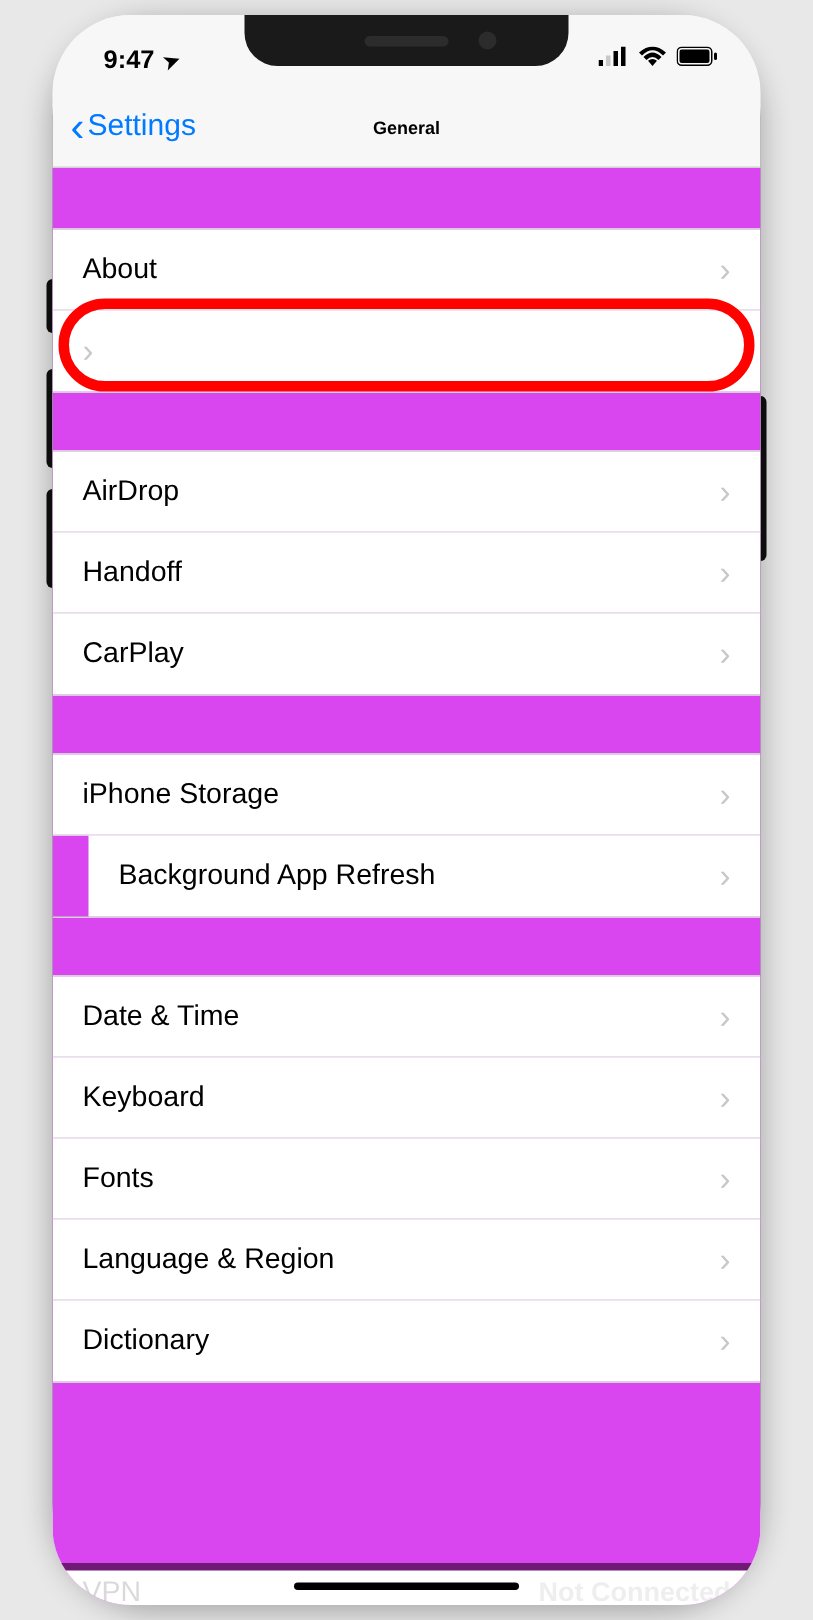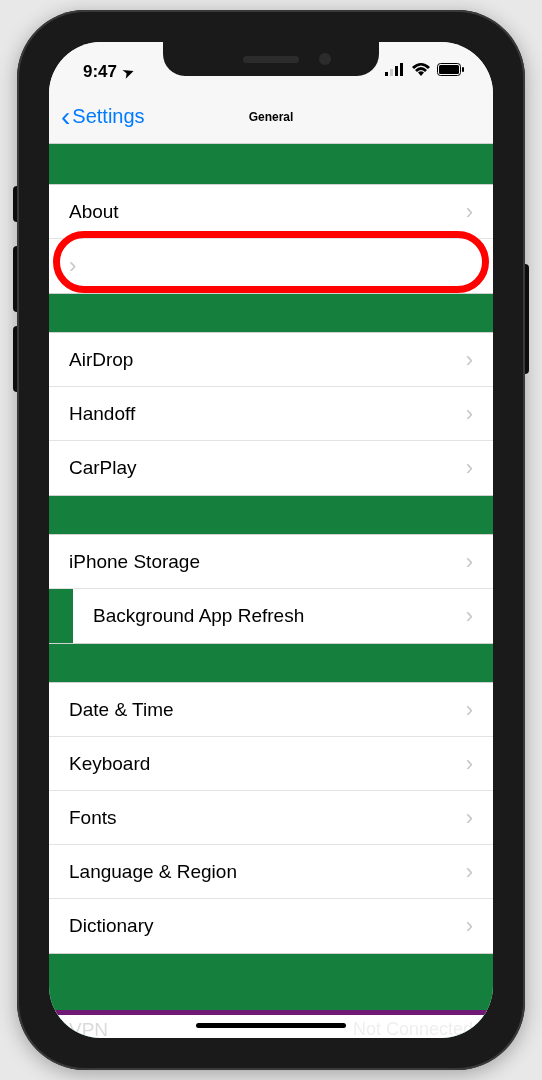--- a/index.html
+++ b/index.html
@@ -6,25 +6,25 @@
     body {
       width: 542px;
       height: 1080px;
       background: #e8e8e8;
       display: flex;
       align-items: center;
       justify-content: center;
       font-family: -apple-system, "Helvetica Neue", Helvetica, Arial, sans-serif;
     }
     .phone {
-      width: 508px;
+      width: 472px;
       height: 1060px;
       background: #1a1a1a;
       border-radius: 68px;
-      padding: 32px;
+      padding: 0;
       box-shadow: 0 4px 20px rgba(0,0,0,0.3), inset 0 0 0 2px #3a3a3a;
       position: relative;
     }
     .side-btn { position: absolute; background: #0d0d0d; }
     .btn-silent { left: -4px; top: 176px; width: 4px; height: 36px; border-radius: 4px 0 0 4px; }
     .btn-vol-up { left: -4px; top: 236px; width: 4px; height: 66px; border-radius: 4px 0 0 4px; }
     .btn-vol-dn { left: -4px; top: 316px; width: 4px; height: 66px; border-radius: 4px 0 0 4px; }
     .btn-power { right: -4px; top: 254px; width: 4px; height: 110px; border-radius: 0 4px 4px 0; }
     .screen {
       width: 100%;
@@ -62,21 +62,21 @@
       display: flex; align-items: center;
       position: relative;
       padding: 0 12px;
     }
     .back-btn { display: flex; align-items: center; color: #007aff; font-size: 20px; cursor: pointer; }
     .back-chevron { font-size: 28px; font-weight: 300; margin-right: 2px; }
     .nav-title {
       position: absolute; left: 50%; transform: translateX(-50%);
       font-size: 12px; font-weight: 600; color: #000;
     }
-    .content { background: #15803d; height: calc(100% - 102px); overflow: hidden; }
+    .content { background: #d946ef; height: calc(100% - 102px); overflow: hidden; }
     .section-gap { height: 38px; }
     .section-gap-first { height: 40px; }
     .row {
       background: #fff;
       height: 54px;
       padding: 0 20px;
       display: flex; align-items: center; justify-content: space-between;
       border-bottom: 1px solid #e3e3e5;
       font-size: 19px; color: #000;
       cursor: pointer;
@@ -96,21 +96,21 @@
       position: absolute; bottom: 10px; left: 50%; transform: translateX(-50%);
       width: 150px; height: 5px; background: #000; border-radius: 3px; z-index: 5;
     }
     .cutoff-row {
       position: absolute; bottom: 0; left: 0; right: 0;
       height: 28px; background: #fff;
       border-top: 5px solid #701a75;
       display: flex; align-items: flex-start; justify-content: space-between;
       padding: 4px 20px 0 20px; font-size: 19px; color: #000;
     }
-    .cutoff-val { color: #8e8e93; font-size: 18px; }
+    .cutoff-val { color: #8e8e93; font-size: 18px; font-weight: bold; }
   </style>
 </head>
 <body>
 
 <div class="phone">
   <div class="side-btn btn-silent"></div>
   <div class="side-btn btn-vol-up"></div>
   <div class="side-btn btn-vol-dn"></div>
   <div class="side-btn btn-power"></div>
 

